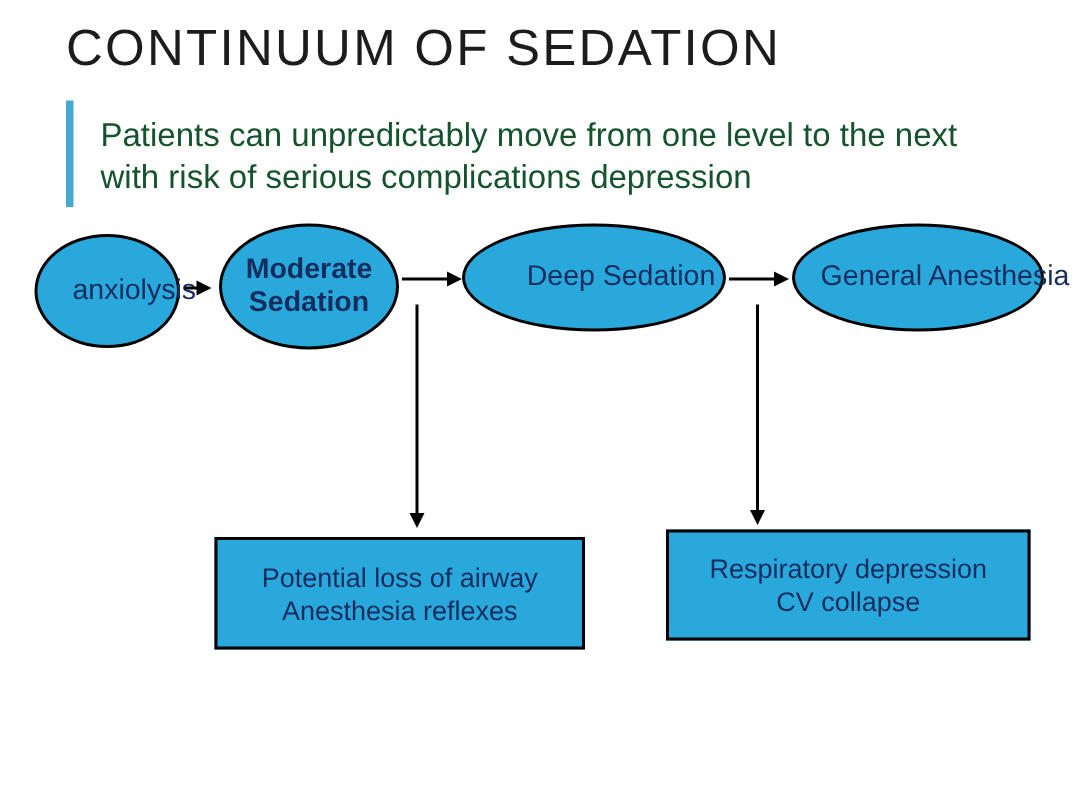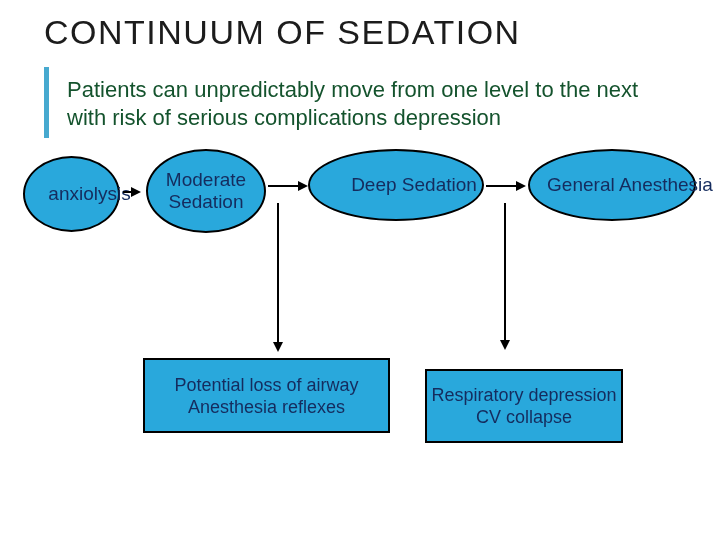--- a/index.html
+++ b/index.html
@@ -50,39 +50,39 @@
     color: #152C5E;
     font-size: 19px;
     line-height: 22px;
     display: flex;
     align-items: center;
     justify-content: center;
     text-align: center;
   }
   .el-anxiolysis { left: 23px;  top: 156px; width: 97px;  height: 76px; }
   .el-moderate   { left: 146px; top: 149px; width: 120px; height: 84px; }
-  .el-moderate span { width: 90px; }
+  .el-moderate span { width: 90px; font-weight: bold; }
   .el-deep       { left: 308px; top: 149px; width: 176px; height: 72px; }
   .el-general    { left: 528px; top: 149px; width: 168px; height: 72px; }
   .nowrap { white-space: nowrap; margin-left: 36px; }
   .wbox {
     position: absolute;
     box-sizing: border-box;
     border: 2px solid #000000;
     background: #29A8DC;
     color: #152C5E;
     font-size: 18px;
     line-height: 22px;
     display: flex;
     flex-direction: column;
     align-items: center;
     justify-content: center;
   }
   .wbox-airway      { left: 143px; top: 358px; width: 247px; height: 75px; }
-  .wbox-respiratory { left: 425px; top: 353px; width: 198px; height: 74px; margin-top: 16px; }
+  .wbox-respiratory { left: 444px; top: 353px; width: 243px; height: 74px; }
   .hline { position: absolute; height: 2px; background: #000000; }
   .vline { position: absolute; width: 2px;  background: #000000; }
   .head-right {
     position: absolute; width: 0; height: 0;
     border-left: 10px solid #000000;
     border-top: 5px solid transparent;
     border-bottom: 5px solid transparent;
   }
   .head-down {
     position: absolute; width: 0; height: 0;

